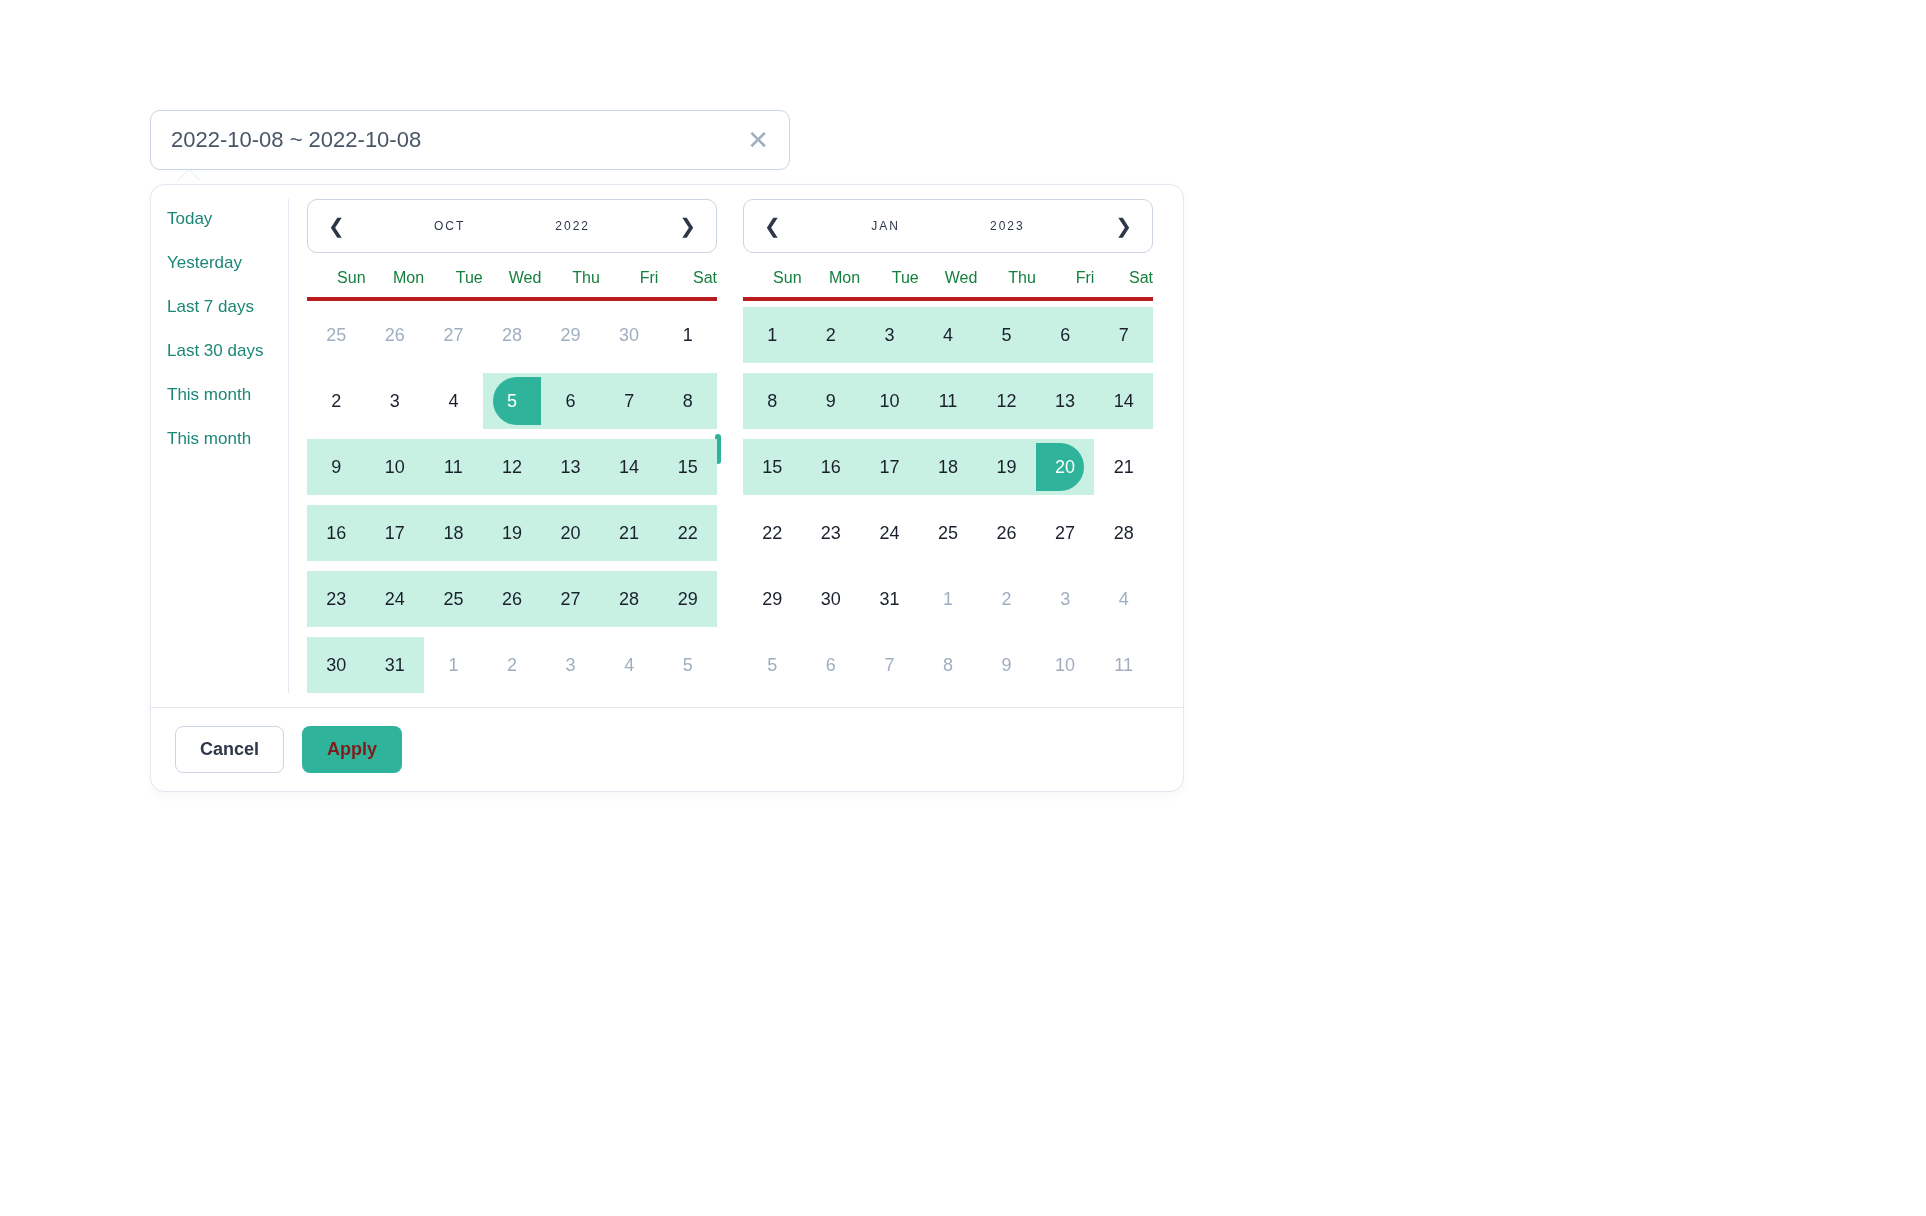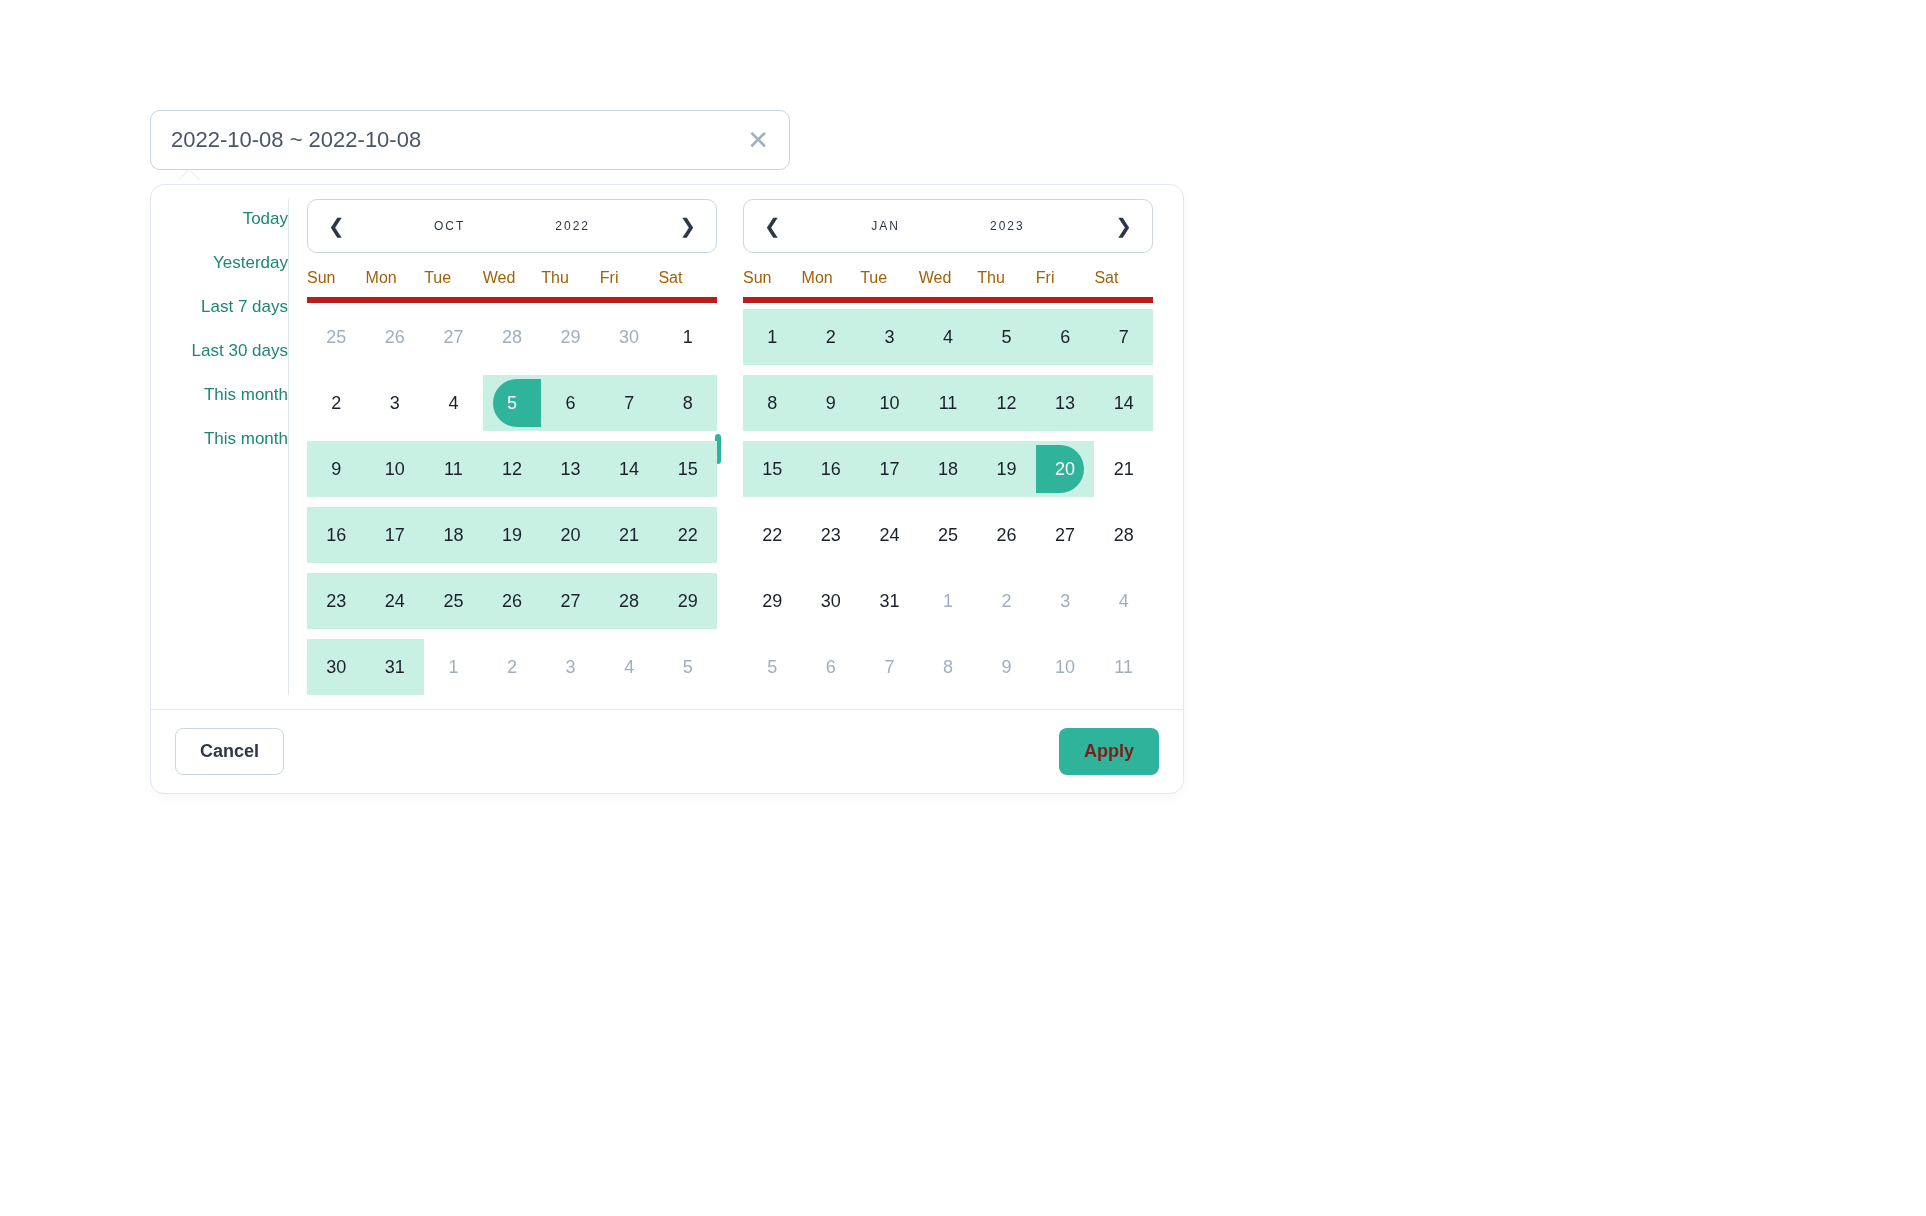--- a/index.html
+++ b/index.html
@@ -60,21 +60,20 @@
       border-right: 1px solid #e2e8f0;
       display: flex;
       flex-direction: column;
       gap: 24px;
     }
     .preset-item {
       color: #1c8777;
       font-size: 17px;
       cursor: pointer;
       white-space: nowrap;
-      text-align: right;
     }
     .calendars {
       display: flex;
       gap: 26px;
       padding-left: 18px;
       position: relative;
     }
     .divider-bar {
       position: absolute;
       left: 426px;
@@ -106,25 +105,25 @@
       display: flex;
       gap: 90px;
       font-size: 12px;
       letter-spacing: 2px;
       color: #2d3748;
       font-weight: 500;
     }
     .dow-row {
       display: grid;
       grid-template-columns: repeat(7, 1fr);
-      text-align: left;
+      text-align: right;
       font-size: 16px;
-      color: #a16207;
+      color: #15803d;
       padding-bottom: 10px;
-      border-bottom: 6px solid #b91c1c;
+      border-bottom: 4px solid #b91c1c;
       margin-bottom: 6px;
     }
     .grid {
       display: grid;
       grid-template-columns: repeat(7, 1fr);
       grid-auto-rows: 56px;
       gap: 10px 0;
     }
     .cell {
       display: flex;
@@ -152,21 +151,21 @@
     .cell.start::before { border-radius: 24px 0 0 24px; right: 0; }
     .cell.end::before   { border-radius: 0 24px 24px 0; left: 0; }
     .cell.start::after {
       content:'';
       position:absolute;
       right:-100%;
       top:0;bottom:0;
     }
     .popover-footer {
       display: flex;
-      justify-content: space-between;
+      justify-content: flex-start;
       gap: 18px;
       padding: 18px 24px;
       border-top: 1px solid #e2e8f0;
     }
     .btn {
       font-size: 18px;
       font-weight: 600;
       padding: 12px 24px;
       border-radius: 8px;
       cursor: pointer;

